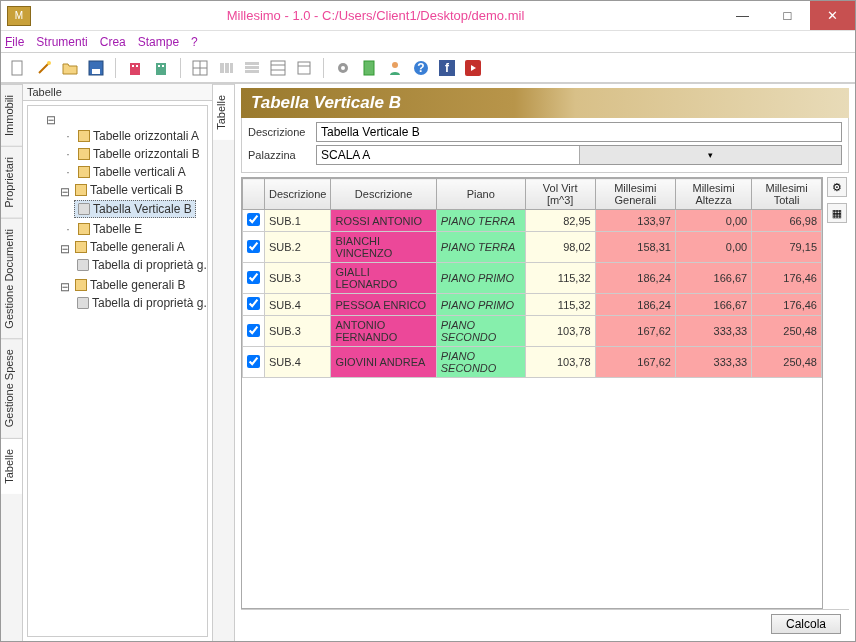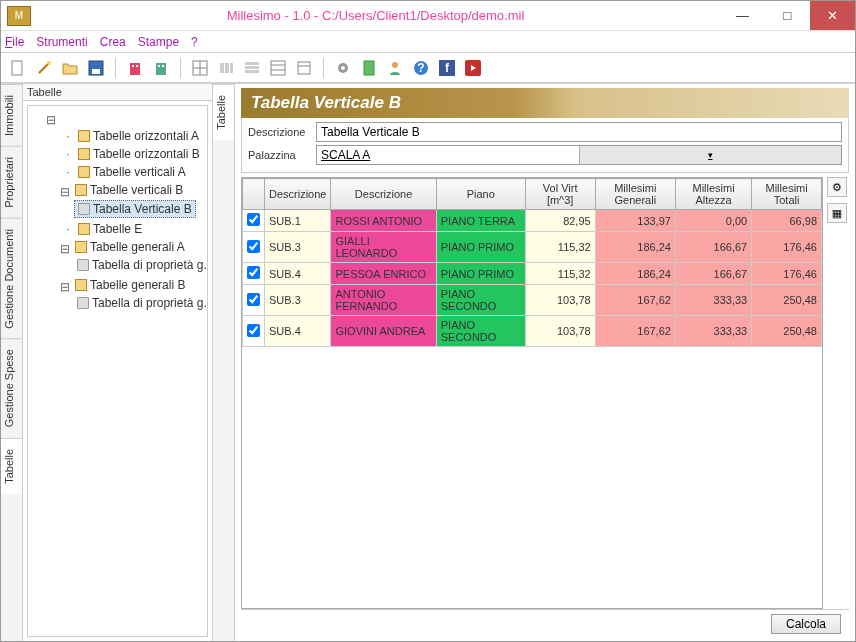--- a/index.html
+++ b/index.html
@@ -42,32 +42,32 @@
 .sidetabs-right { width: 22px; background: #f4f4f4; border-right: 1px solid #ccc; display: flex; flex-direction: column; }
 .sidetab-r { padding: 10px 2px; writing-mode: vertical-rl; transform: rotate(180deg); font-size: 11px; color: #333; border-bottom: 1px solid #ccc; text-align: center; cursor: pointer; background: #fff; }
 
 .content { flex: 1; display: flex; flex-direction: column; padding: 4px 6px; }
 .content-title { background: linear-gradient(90deg, #9a7a2e 0%, #b8954a 45%, #d8c088 55%, #e8dbb8 100%); color: #fff; font-size: 17px; font-weight: 600; padding: 5px 10px; font-style: italic; }
 .content-form { border: 1px solid #ccc; border-top: none; padding: 4px 6px; }
 .content-form .row { display: flex; align-items: center; margin-bottom: 3px; }
 .content-form .row label { width: 68px; color: #333; font-size: 11px; }
 .content-form .row input, .content-form .row select { flex: 1; border: 1px solid #999; padding: 2px 4px; font-size: 12px; background: #fff; }
 .content-form .row .sel-wrap { flex: 1; display: flex; border: 1px solid #999; background: #fff; }
-.content-form .row .sel-wrap span { flex: 1; padding: 2px 4px; text-decoration: underline; }
+.content-form .row .sel-wrap span { flex: 1; padding: 2px 4px; }
 .content-form .row .sel-wrap .arrow { width: 16px; background: #e6e6e6; border-left: 1px solid #aaa; display: flex; align-items: center; justify-content: center; font-size: 9px; }
 
 .grid-wrap { flex: 1; display: flex; margin-top: 4px; overflow: hidden; }
 .grid { flex: 1; border: 1px solid #aaa; overflow: auto; background: #fff; }
 table { border-collapse: collapse; width: 100%; }
 th { background: linear-gradient(#fafafa, #e6e6e6); border: 1px solid #aaa; padding: 3px 4px; font-weight: normal; color: #333; font-size: 11px; }
 td { border: 1px solid #ccc; padding: 3px 4px; color: #333; font-size: 11px; }
 td.chk { text-align: center; width: 22px; }
 td.desc { background: #fffde6; width: 52px; }
 td.prop { background: #ec4899; }
-td.piano { background: #22c55e; }
+td.piano { background: #86efac; font-style: italic; }
 td.num { text-align: right; background: #fffde6; width: 70px; }
 td.numg { text-align: right; background: #fca5a5; }
 .side-btns { width: 22px; margin-left: 4px; display: flex; flex-direction: column; gap: 6px; }
 .side-btns div { width: 20px; height: 20px; border: 1px solid #bbb; background: #f6f6f6; display: flex; align-items: center; justify-content: center; font-size: 11px; cursor: pointer; }
 
 .footer { height: 28px; border-top: 1px solid #ccc; display: flex; align-items: center; justify-content: flex-end; padding: 0 8px; }
 .footer button { padding: 2px 14px; border: 1px solid #999; background: linear-gradient(#f8f8f8, #e4e4e4); cursor: pointer; font-size: 12px; }
 </style>
 </head>
 <body>
@@ -317,20 +317,30 @@
                 <td class="desc">SUB.1</td>
                 <td class="prop">ROSSI ANTONIO</td>
                 <td class="piano">PIANO TERRA</td>
                 <td class="num">82,95</td>
                 <td class="numg">133,97</td>
                 <td class="numg">0,00</td>
                 <td class="numg">66,98</td>
               </tr>
               <tr>
                 <td class="chk"><input type="checkbox" checked="" style=""></td>
+                <td class="desc">SUB.2</td>
+                <td class="prop">BIANCHI VINCENZO</td>
+                <td class="piano">PIANO TERRA</td>
+                <td class="num">98,02</td>
+                <td class="numg">158,31</td>
+                <td class="numg">0,00</td>
+                <td class="numg">79,15</td>
+              </tr>
+              <tr>
+                <td class="chk"><input type="checkbox" checked="" style=""></td>
                 <td class="desc">SUB.3</td>
                 <td class="prop">GIALLI LEONARDO</td>
                 <td class="piano">PIANO PRIMO</td>
                 <td class="num">115,32</td>
                 <td class="numg">186,24</td>
                 <td class="numg">166,67</td>
                 <td class="numg">176,46</td>
               </tr>
               <tr>
                 <td class="chk"><input type="checkbox" checked="" style=""></td>

